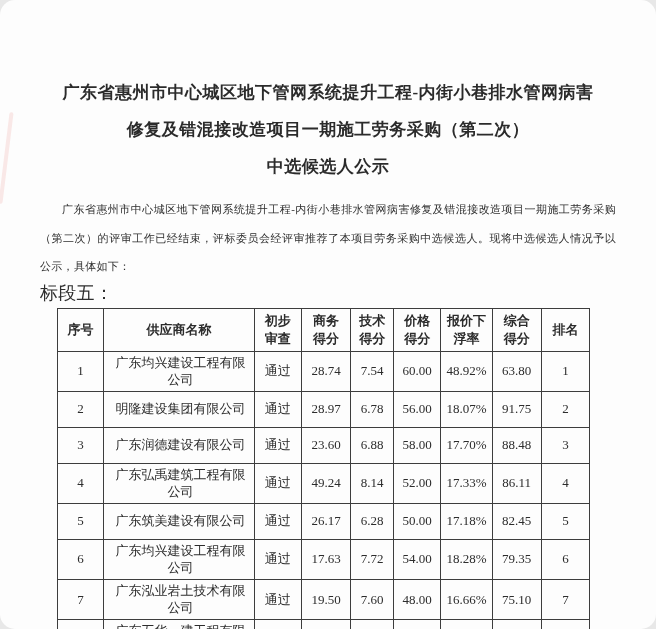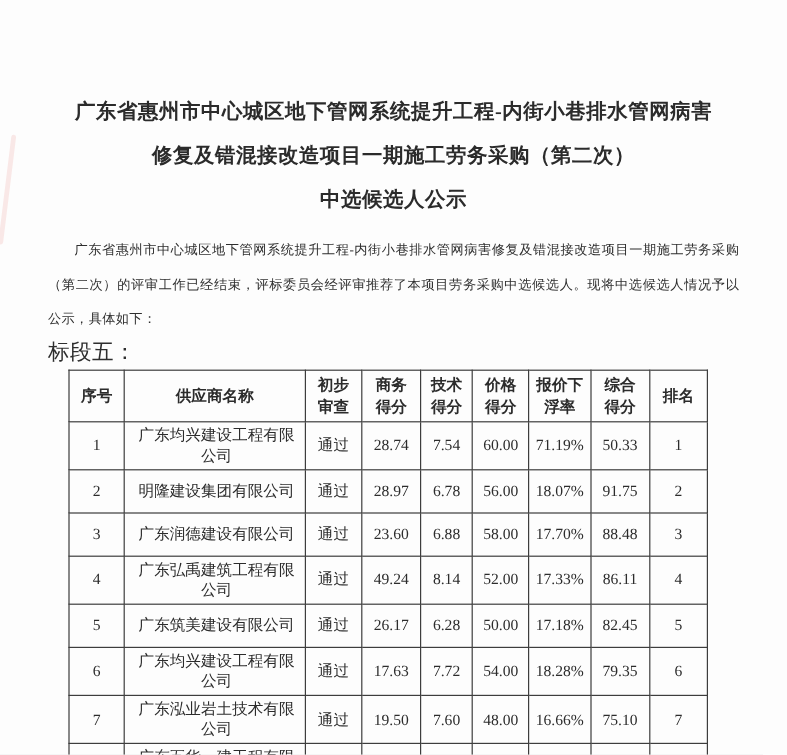--- a/index.html
+++ b/index.html
@@ -4,20 +4,21 @@
 <style>
   html,body{margin:0;padding:0;background:#e8e8e8;}
   .page{
     position:relative;
     width:656px;height:629px;
     background:#fdfdfd;
     overflow:hidden;
     font-family:"Liberation Serif", serif;
     color:#2e2e2e;
     margin:0 auto;
+    border-radius:15px;
   }
   
   .title-block{
     margin-top:74px;
     text-align:center;
     font-weight:bold;
     font-size:17px;
     line-height:37px;
     letter-spacing:0.5px;
     color:#2b2b2b;
@@ -123,22 +124,22 @@
         </tr>
       </thead>
     <tbody id="table-body">
         <tr>
           <td>1</td>
           <td class="supplier">广东均兴建设工程有限公司</td>
           <td>通过</td>
           <td>28.74</td>
           <td>7.54</td>
           <td>60.00</td>
-          <td>71.19%</td>
-          <td>50.33</td>
+          <td>48.92%</td>
+          <td>63.80</td>
           <td>1</td>
         </tr>
         <tr>
           <td>2</td>
           <td class="supplier">明隆建设集团有限公司</td>
           <td>通过</td>
           <td>28.97</td>
           <td>6.78</td>
           <td>56.00</td>
           <td>18.07%</td>

